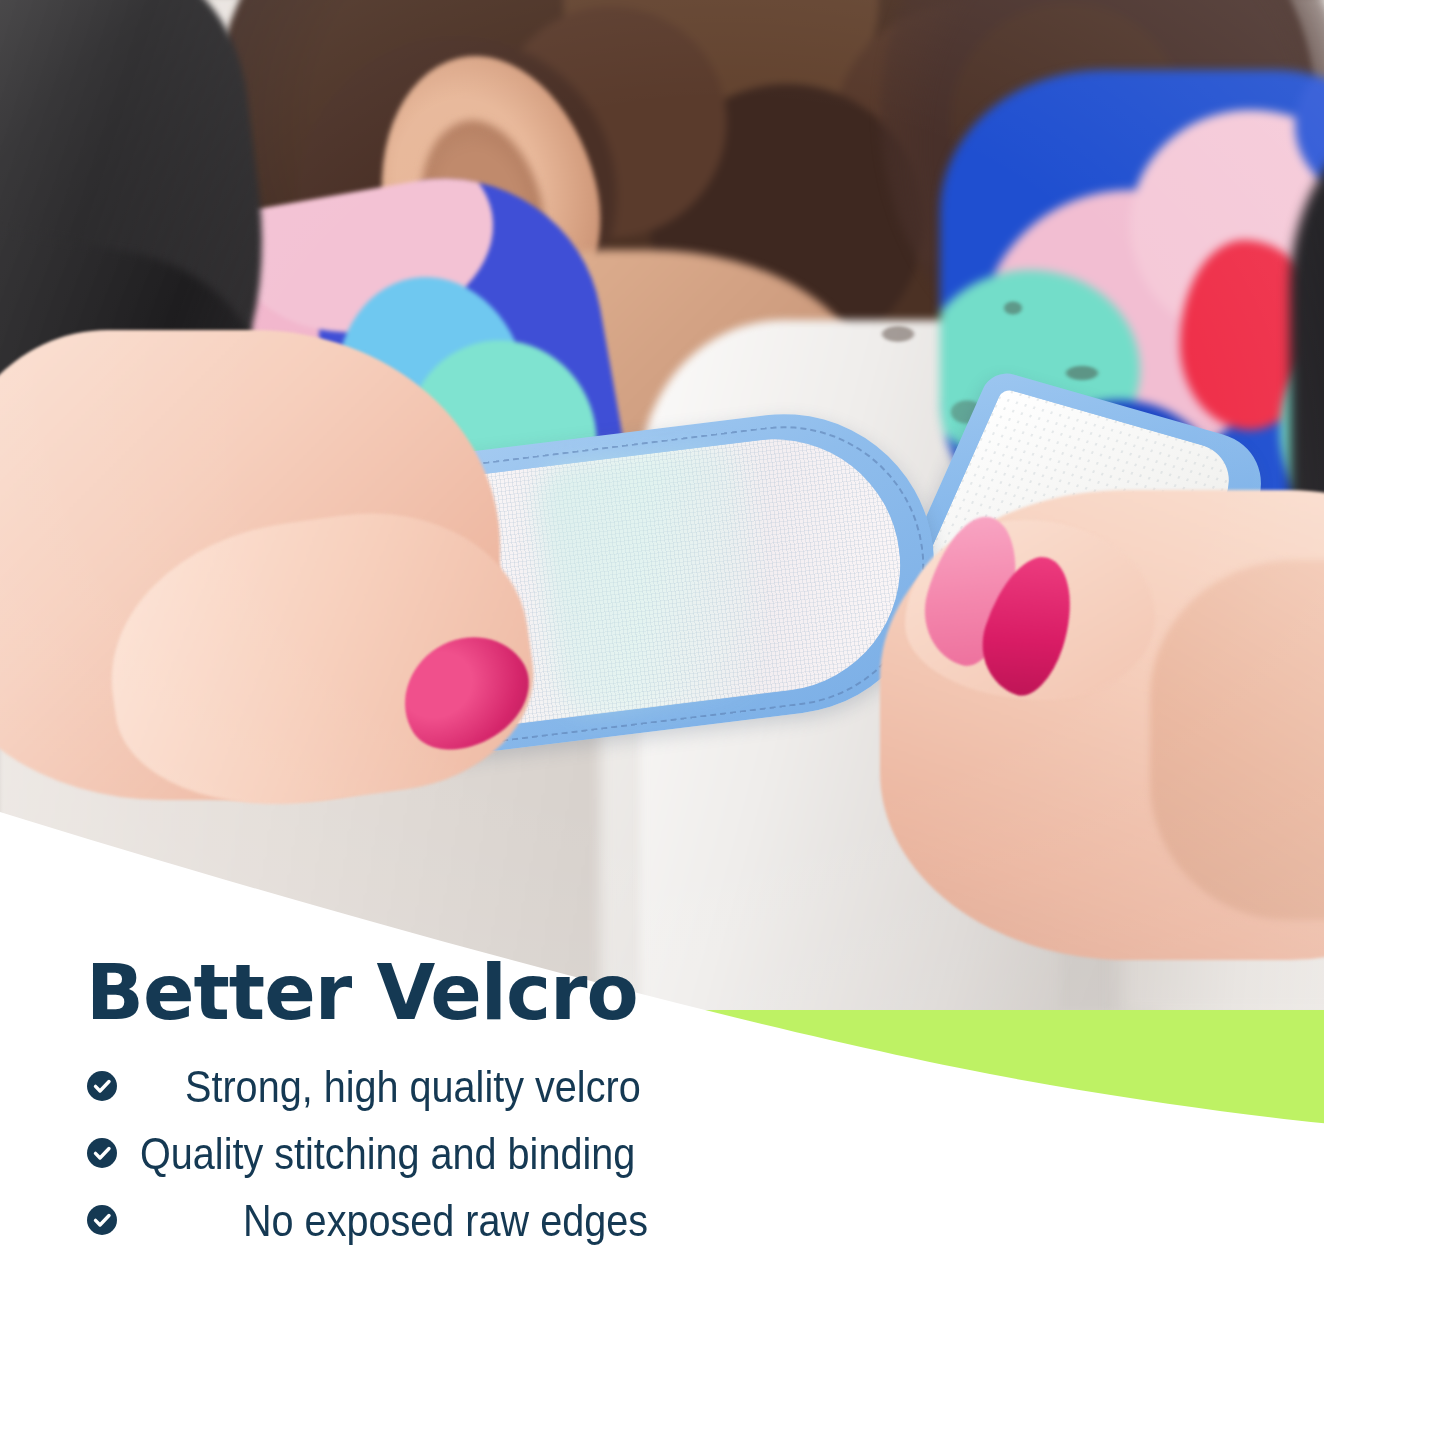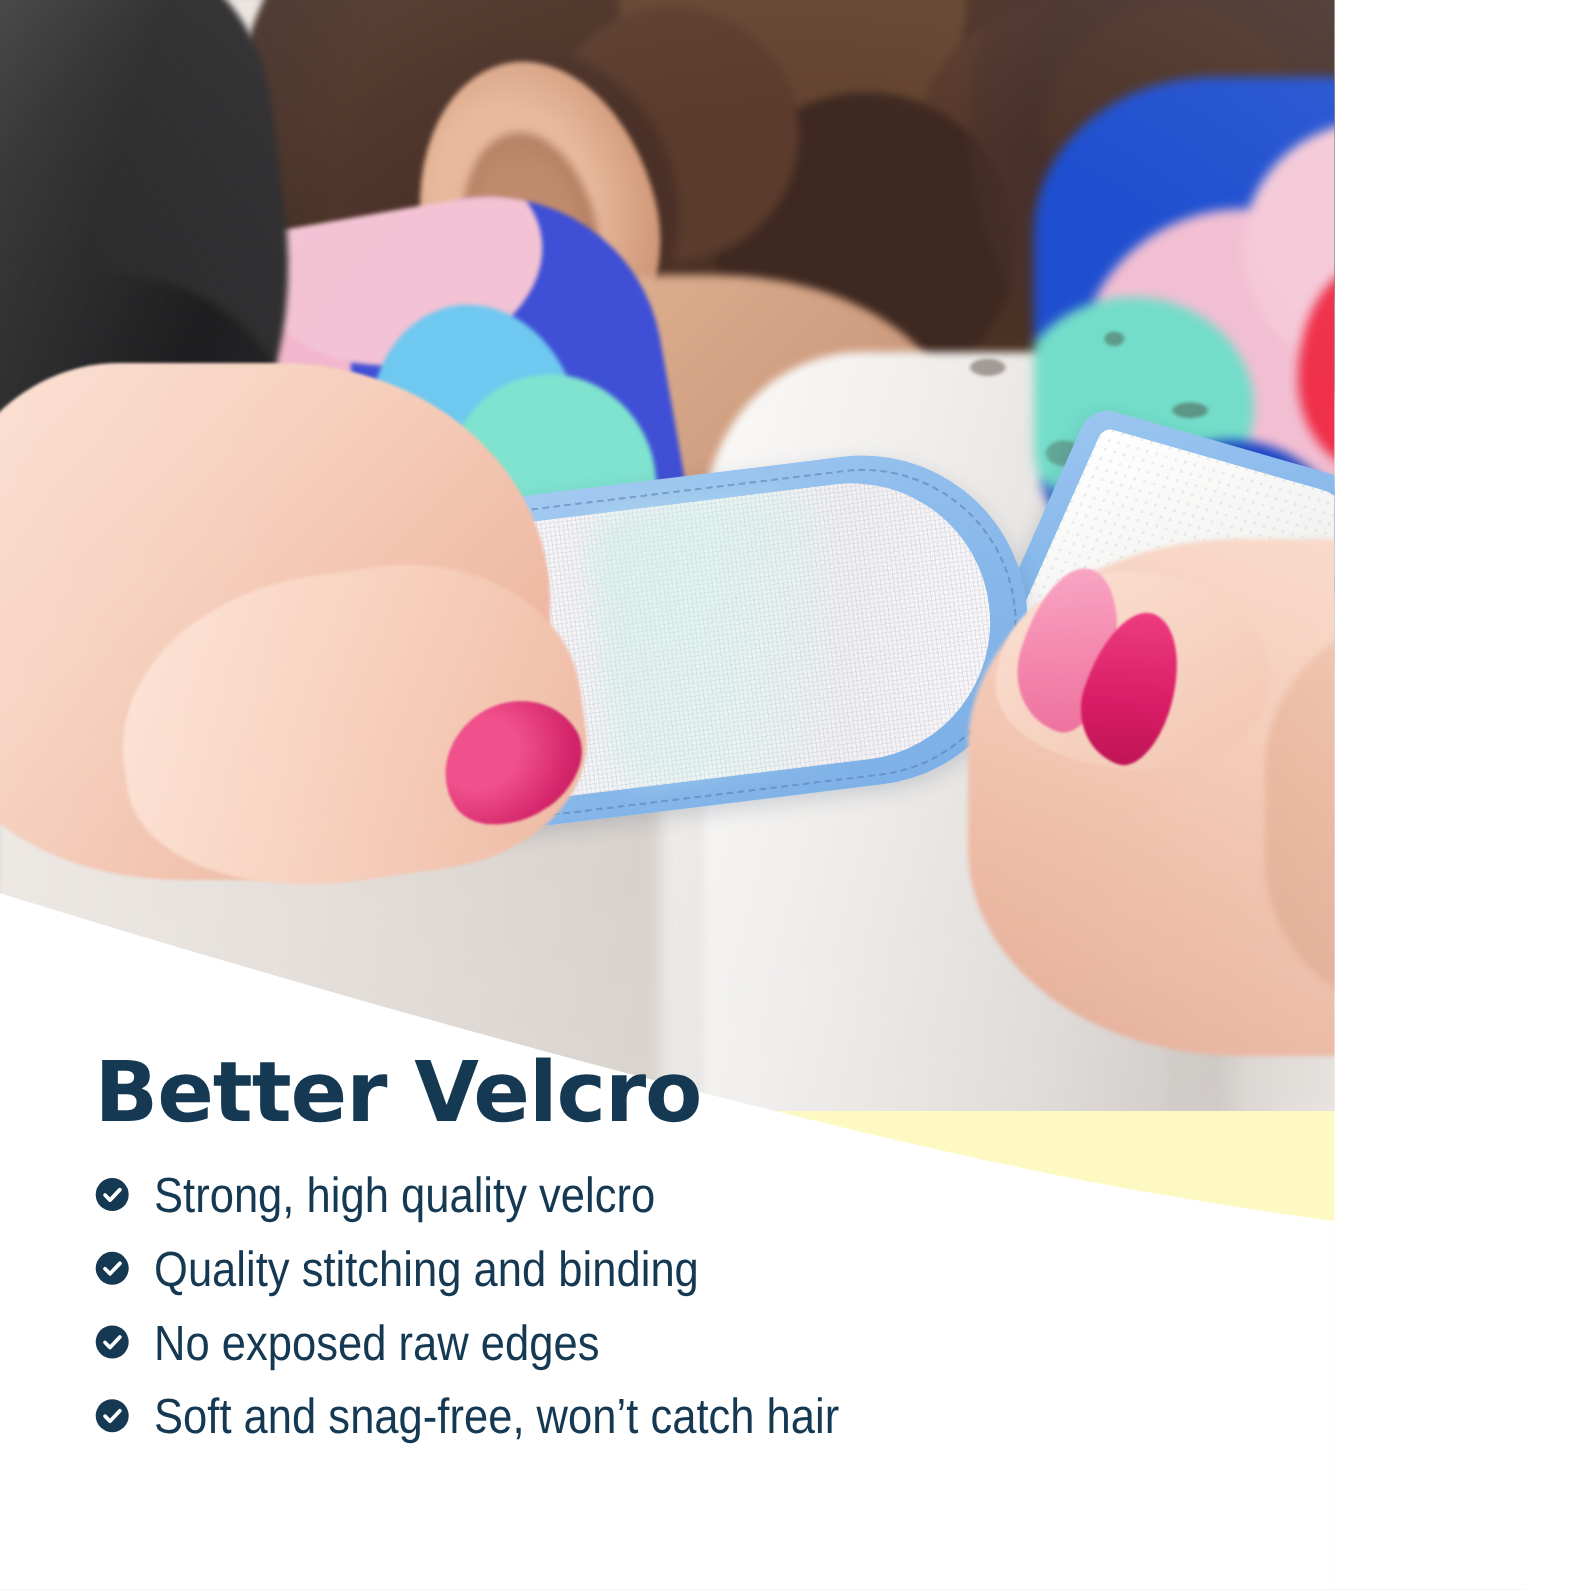--- a/index.html
+++ b/index.html
@@ -1,22 +1,22 @@
 <!DOCTYPE html>
 <html><head>
 <meta charset="utf-8">
 <style>
   html,body{margin:0;padding:0;background:#fff;}
   body{font-family:"Liberation Sans",sans-serif;}
 
   .frame{
     position:relative;
-    width:1213px;height:1445px;
+    width:1324px;height:1445px;
     overflow:hidden;
-    background:#fef9c3;
+    background:#bef264;
   }
 
   
   .photo{
     position:absolute;left:0;top:0;width:1445px;height:1010px;
     overflow:hidden;
     background:#d9d3cf;
   }
   .ph{position:absolute;}
 
@@ -289,20 +289,21 @@
     margin:0;
   }
   .bullets{
     position:absolute;left:86px;top:1055px;
     list-style:none;margin:0;padding:0;
   }
   .bullet{
     display:flex;align-items:center;
     height:62px;
     margin:0 0 5px 0;
+    justify-content:space-between;
   }
   .check{
     flex:0 0 auto;
     width:32px;height:32px;
     margin-right:22px;
     display:block;
   }
   .btext{
     font-family:"Liberation Sans",sans-serif;
     font-size:45px;
@@ -414,24 +415,17 @@
 
       <li class="bullet">
         <svg class="check" viewBox="0 0 32 32">
           <circle cx="16" cy="16" r="15" fill="#153953"></circle>
           <path d="M9.5 16.4 L14 21 L23 11.5" fill="none" stroke="#ffffff" stroke-width="3.4" stroke-linecap="round" stroke-linejoin="round"></path>
         </svg>
         <span class="btext">No exposed raw edges</span>
       </li>
 
 
-      <li class="bullet">
-        <svg class="check" viewBox="0 0 32 32">
-          <circle cx="16" cy="16" r="15" fill="#153953"></circle>
-          <path d="M9.5 16.4 L14 21 L23 11.5" fill="none" stroke="#ffffff" stroke-width="3.4" stroke-linecap="round" stroke-linejoin="round"></path>
-        </svg>
-        <span class="btext">Soft and snag-free, won’t catch hair</span>
-      </li>
 
     </ul>
   </div>
 
 </div>
 
 </body></html>

